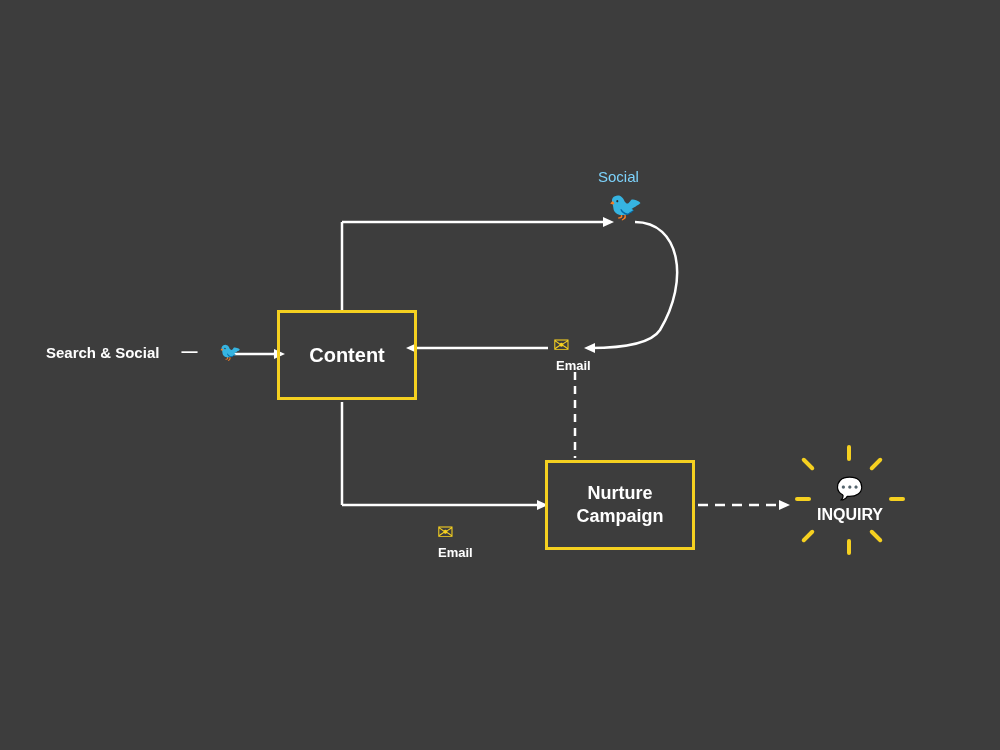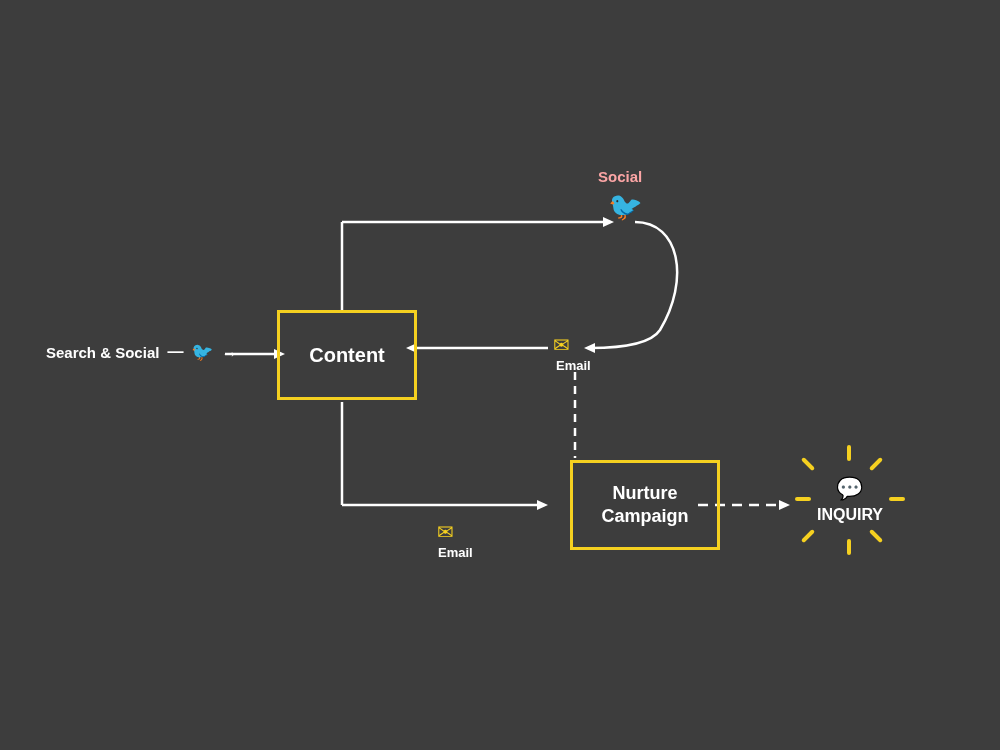--- a/index.html
+++ b/index.html
@@ -21,21 +21,21 @@
     
     .search-social-label {
       position: absolute;
       left: 46px;
       top: 341px;
       color: #ffffff;
       font-size: 15px;
       font-weight: 600;
       display: flex;
       align-items: center;
-      gap: 8px;
+      gap: 22px;
     }
 
     .twitter-icon-yellow {
       color: #f5d020;
       font-size: 18px;
     }
 
     .arrow-right-white {
       color: #ffffff;
       font-size: 16px;
@@ -57,21 +57,21 @@
 
     .content-box-label {
       color: #ffffff;
       font-size: 20px;
       font-weight: 700;
     }
 
     
     .nurture-box {
       position: absolute;
-      left: 570px;
+      left: 545px;
       top: 460px;
       width: 150px;
       height: 90px;
       border: 3px solid #f5d020;
       display: flex;
       align-items: center;
       justify-content: center;
       background: transparent;
       text-align: center;
     }
@@ -81,23 +81,23 @@
       font-size: 18px;
       font-weight: 700;
       line-height: 1.3;
     }
 
     
     .social-label {
       position: absolute;
       left: 598px;
       top: 168px;
-      color: #fca5a5;
+      color: #7dd3fc;
       font-size: 15px;
-      font-weight: 700;
+      font-weight: 400;
       text-align: center;
     }
 
     .social-twitter {
       position: absolute;
       left: 608px;
       top: 190px;
       color: #f5d020;
       font-size: 28px;
     }

